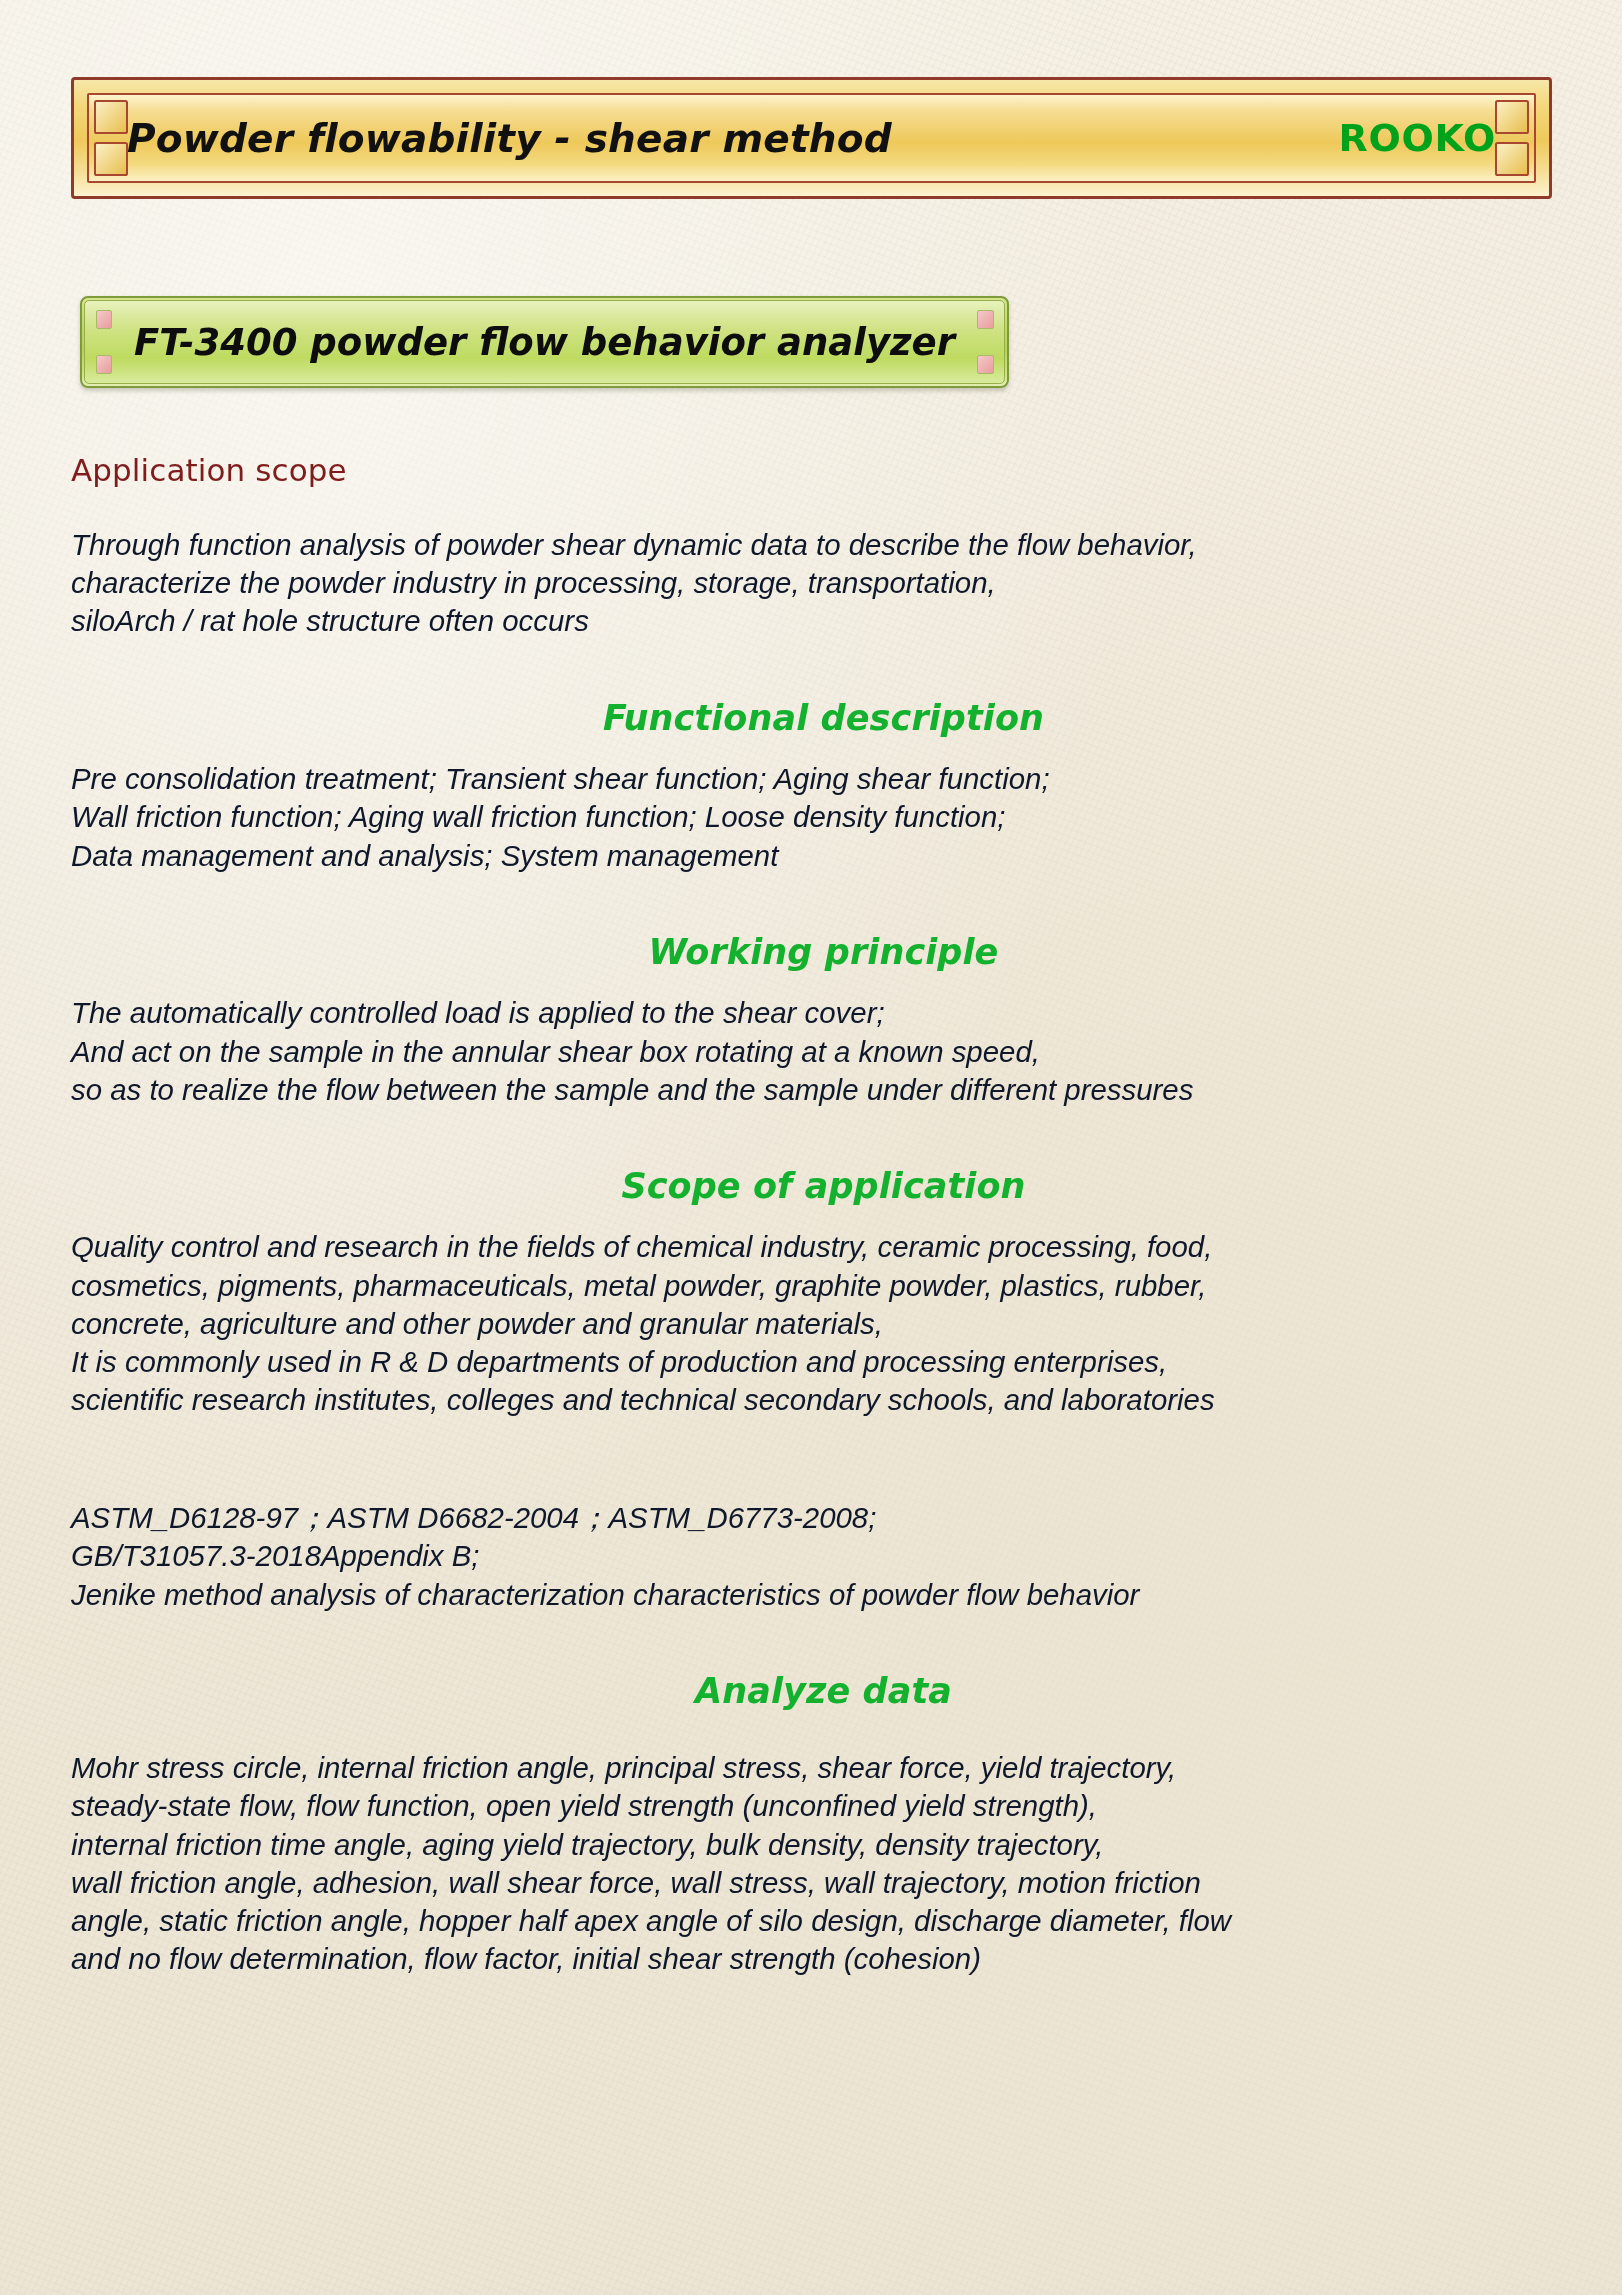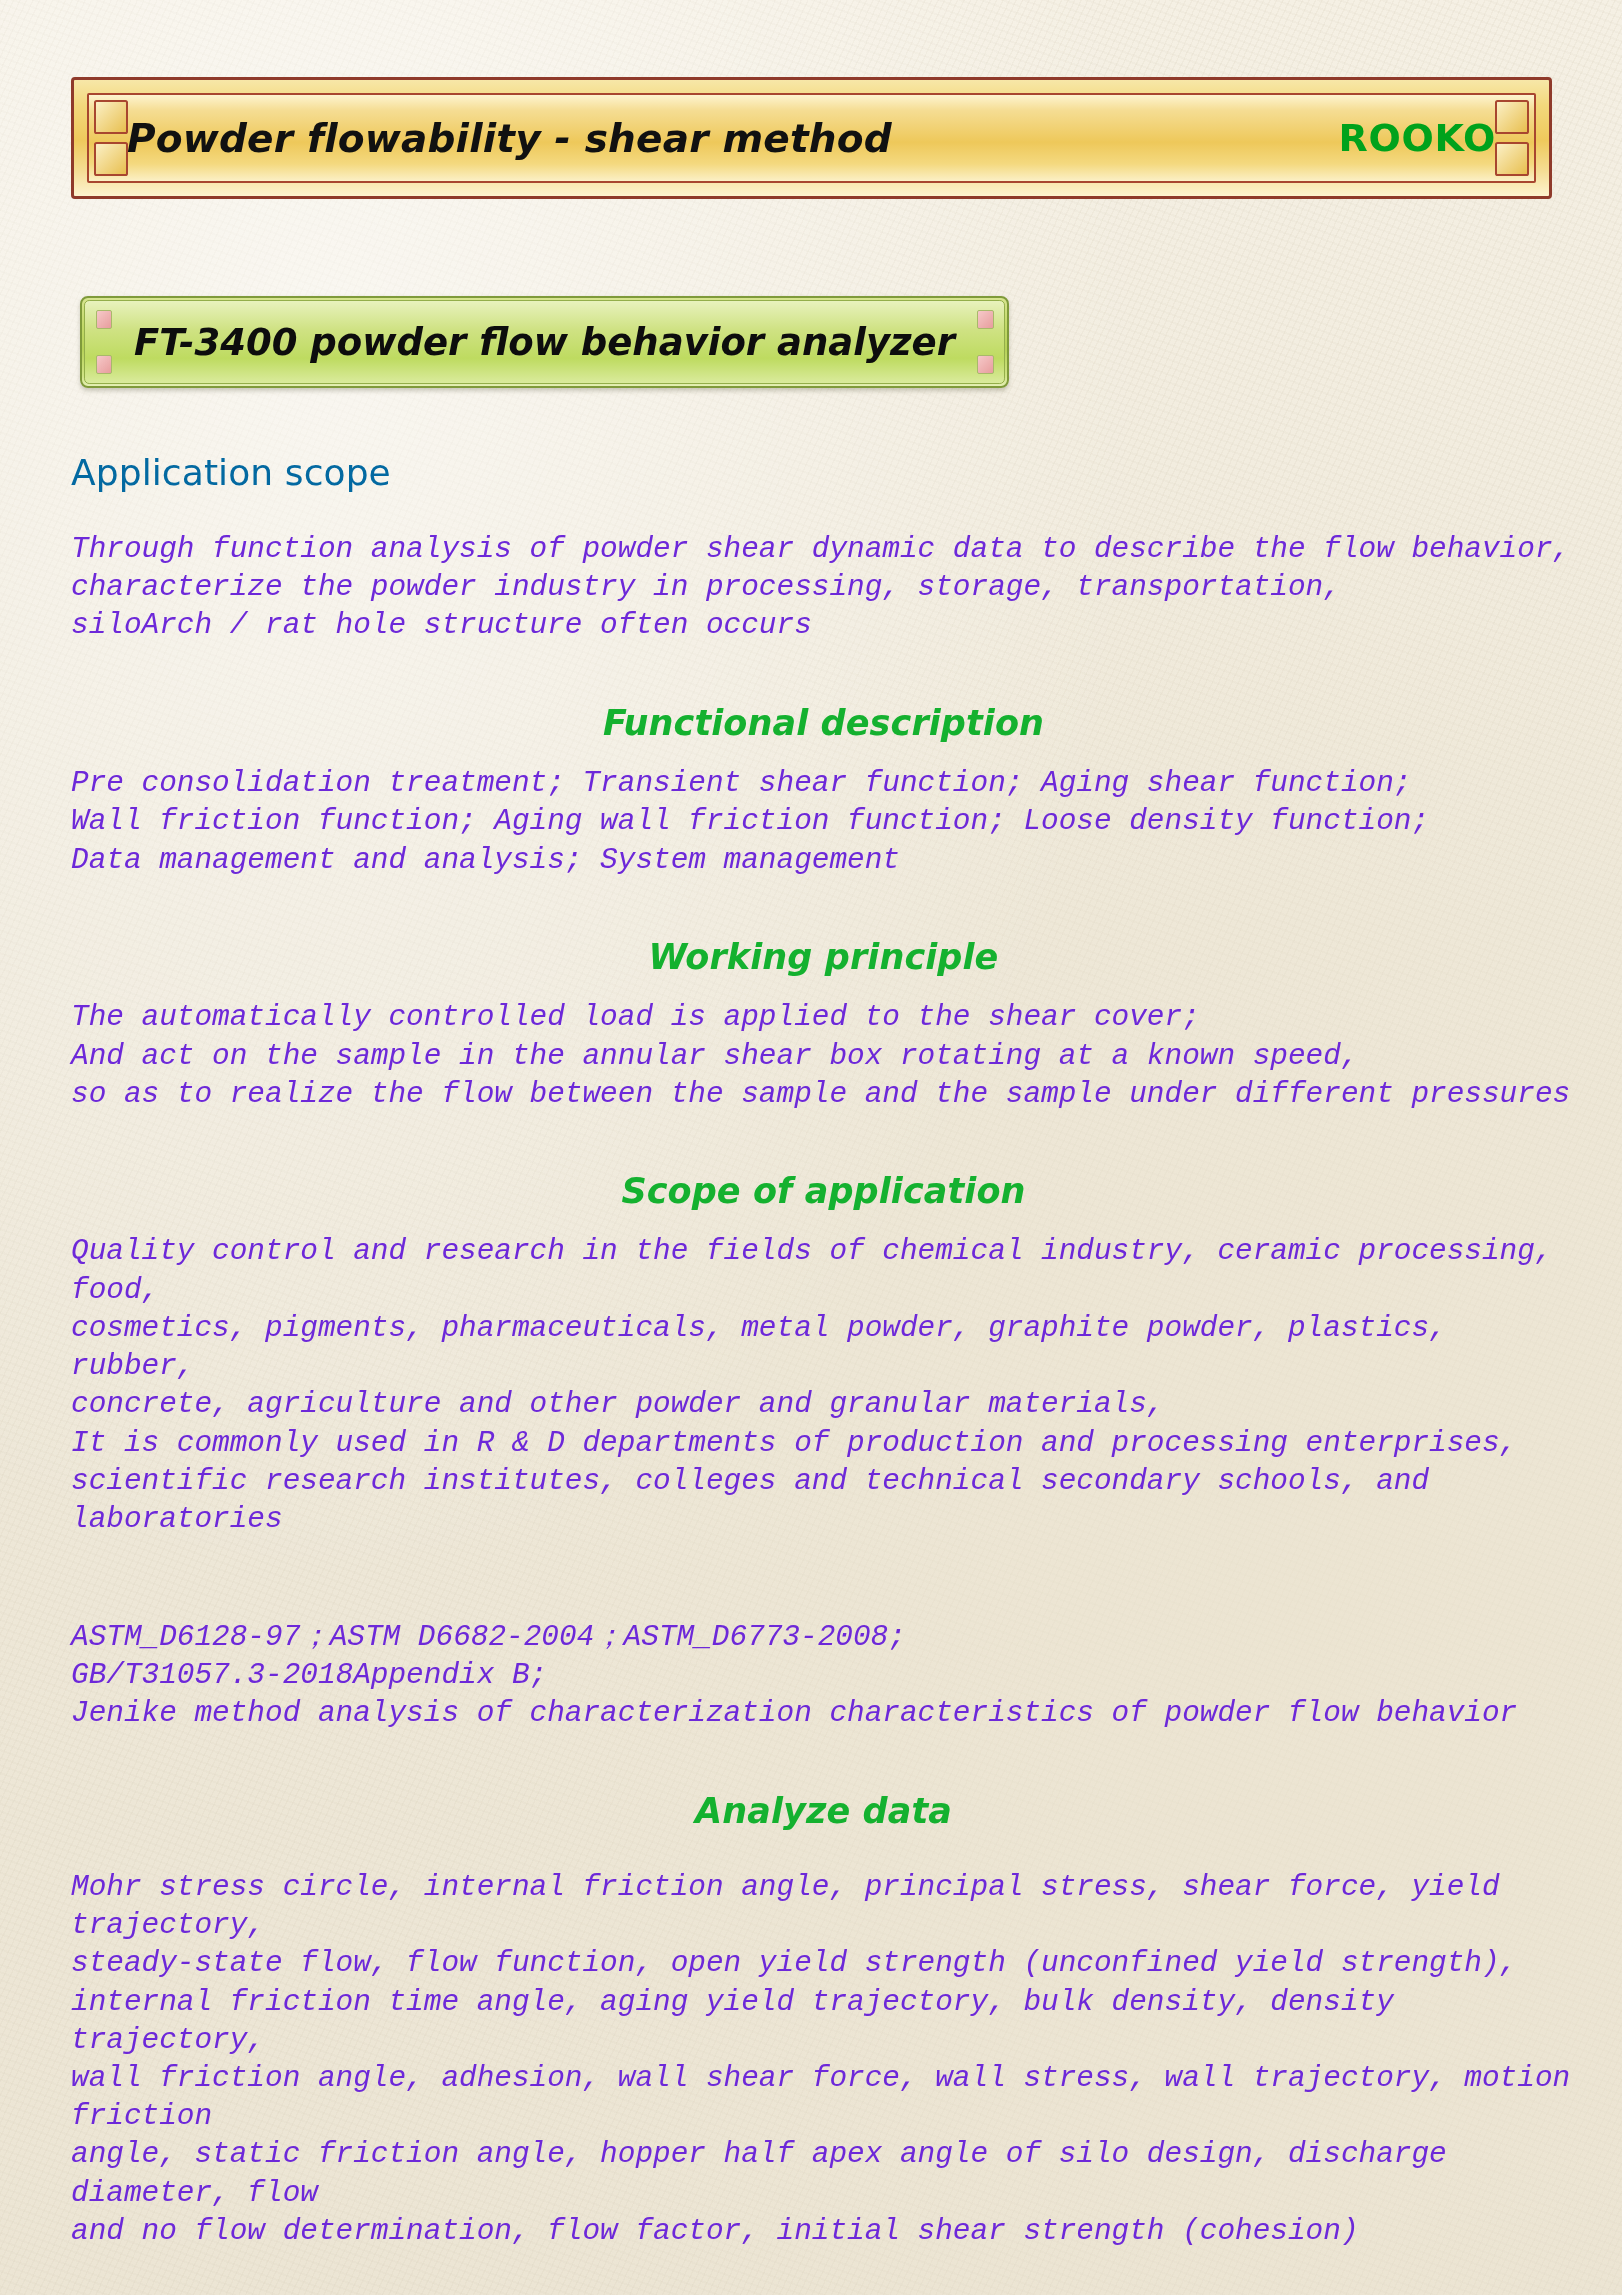--- a/index.html
+++ b/index.html
@@ -148,36 +148,36 @@
     margin: 0;
     font-family: "DejaVu Sans", sans-serif;
     color: #14b12f;
     font-size: 35px;
     font-weight: bold;
     letter-spacing: 0.1px;
   }
   h2.section-heading.plain {
     font-weight: normal;
     font-style: normal;
-    color: #0369a1;
-    font-size: 36px;
+    color: #7f1d1d;
+    font-size: 31px;
   }
   h2.section-heading.italic {
     font-style: italic;
     font-weight: bold;
     text-align: center;
   }
 
   p.section-body {
     margin: 0;
-    font-family: Liberation Mono, monospace;
+    font-family: Liberation Sans, sans-serif;
     font-style: italic;
     font-size: 29.4px;
     line-height: 1.30;
-    color: #6d28d9;
+    color: #0f172a;
     white-space: pre-line;
   }
 
   .gap-sm { height: 22px; }
   .gap-md { height: 38px; }
   .gap-lg { height: 51px; }
 </style>
 </head>
 <body>
 

